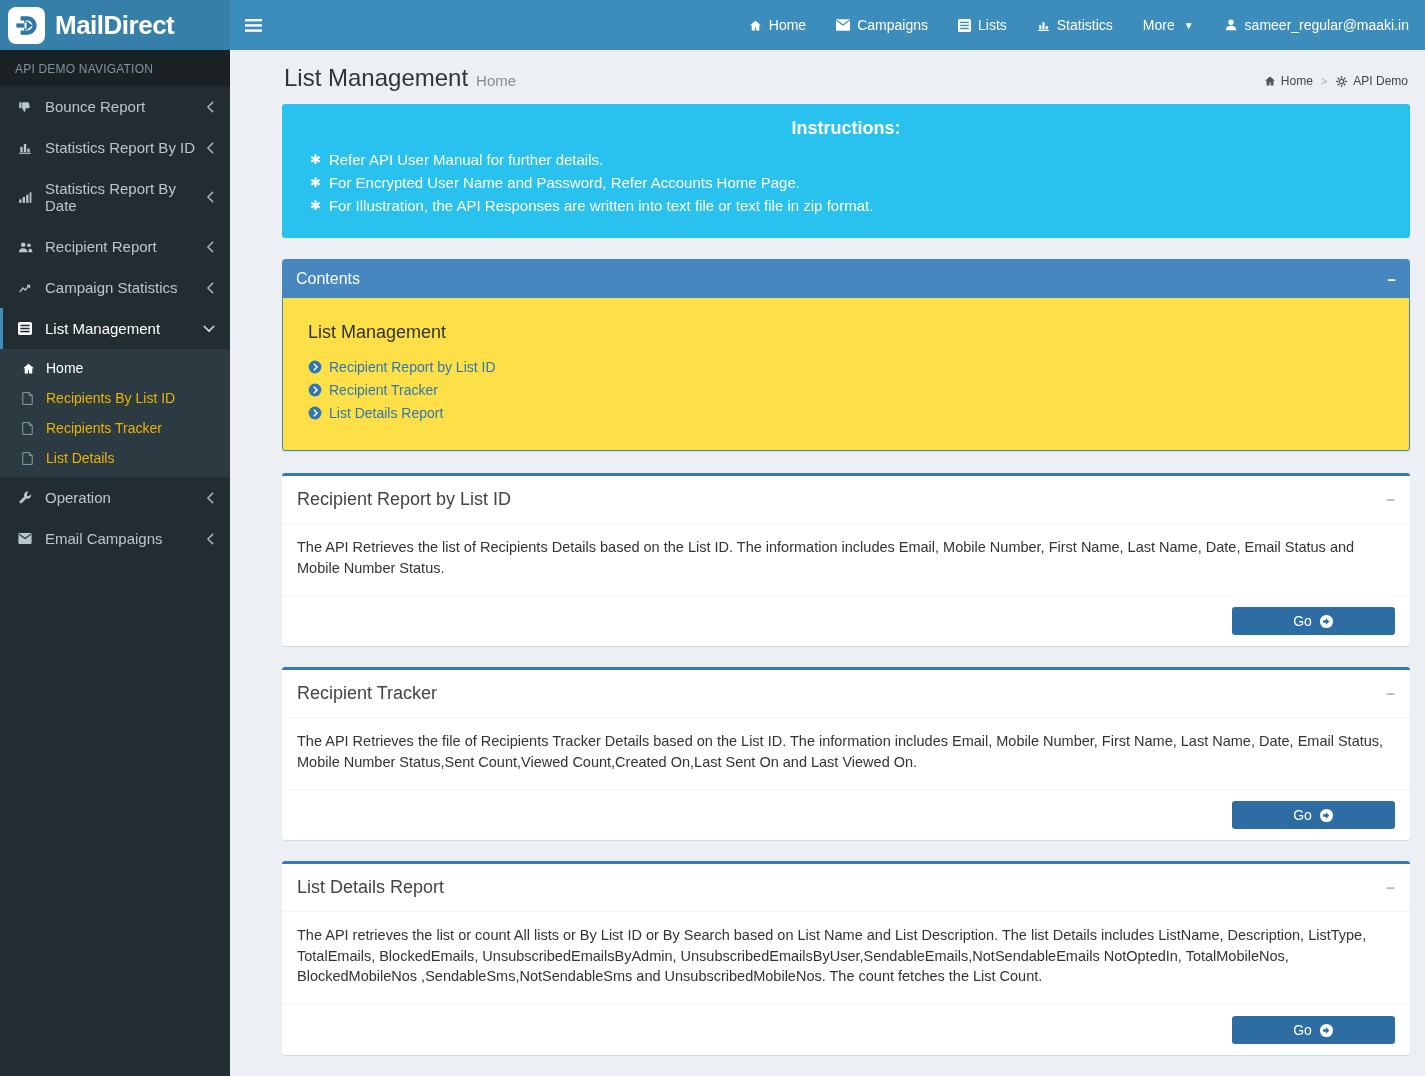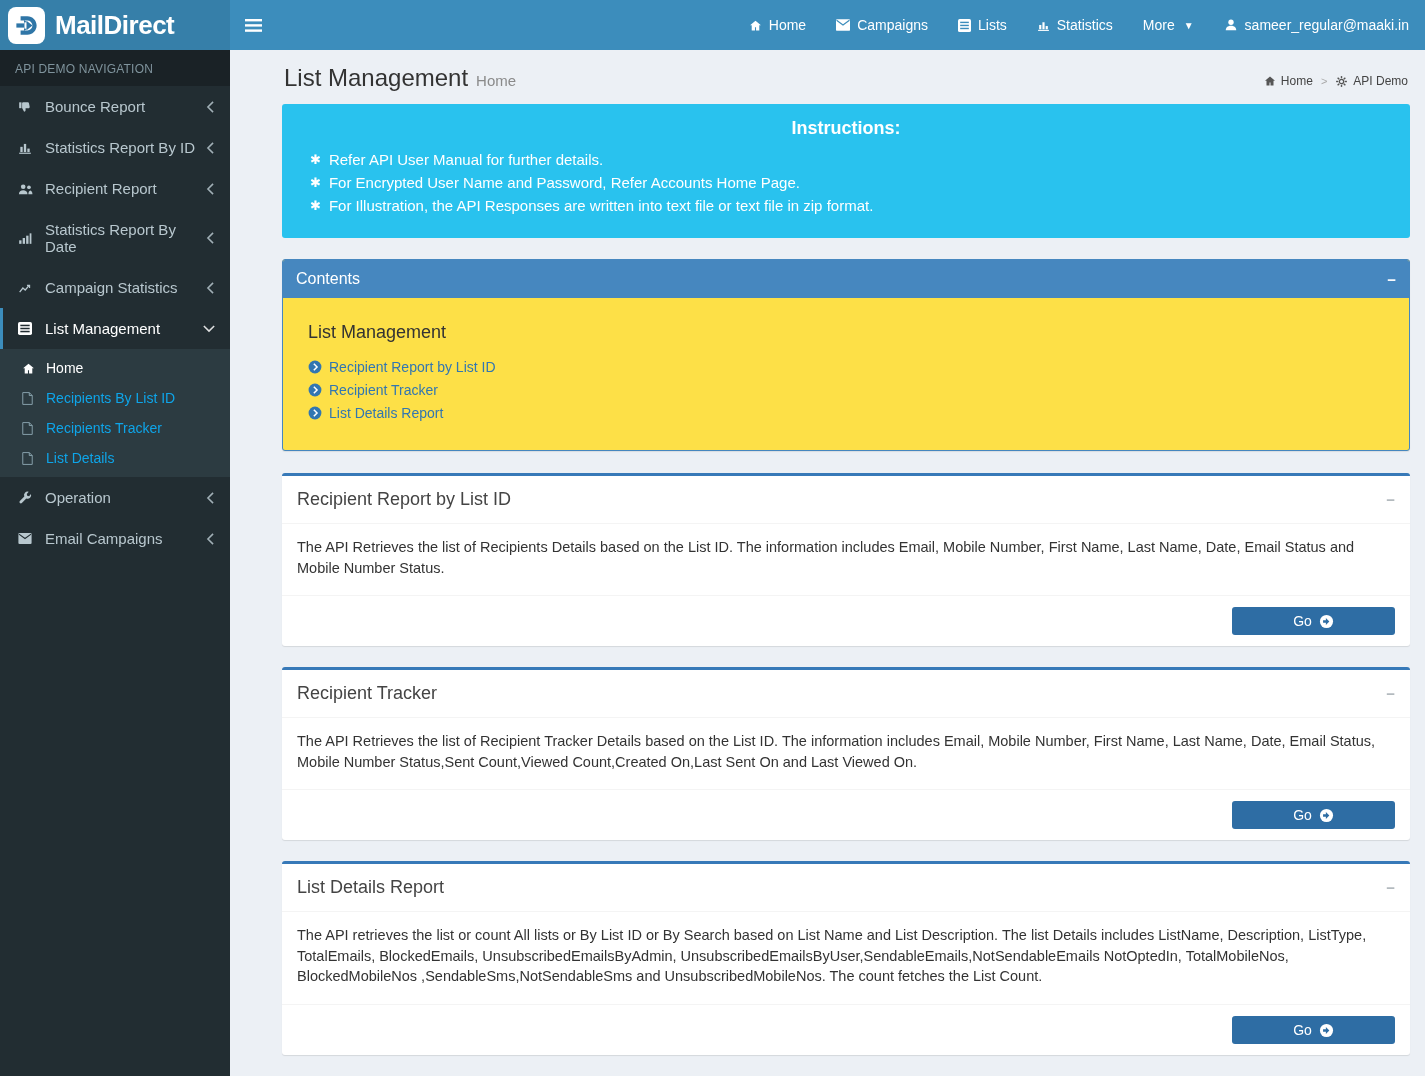--- a/index.html
+++ b/index.html
@@ -24,21 +24,21 @@
   .lower { flex:1; display:flex; min-height:0;gap:37px; }
 
   
   .sidebar { width:230px; background:#222d32; flex-shrink:0; }
   .sb-header { background:#1a2226; color:#7f939c; font-size:12px; padding:12px 15px 10px; letter-spacing:0.2px; }
   .sb-item { display:flex; align-items:center; padding:12px 15px; color:#b8c7ce; font-size:15px; cursor:pointer; border-left:3px solid transparent; }
   .sb-item .sb-icon { width:27px; flex-shrink:0; display:flex; }
   .sb-item .sb-chevron { margin-left:auto; display:flex; opacity:0.85; }
   .sb-item.active { border-left-color:#3c8dbc; color:#fff; }
   .sb-submenu { background:#2c3b41; padding:4px 0; }
-  .sb-subitem { display:flex; align-items:center; padding:7px 15px 7px 22px; color:#0ea5e9; font-size:14px; cursor:pointer; }
+  .sb-subitem { display:flex; align-items:center; padding:7px 15px 7px 22px; color:#eab308; font-size:14px; cursor:pointer; }
   .sb-subitem .sb-icon { width:24px; flex-shrink:0; display:flex; }
   .sb-subitem.active { color:#fff; }
 
   
   .main { flex:1; display:flex; flex-direction:column; background:#ecf0f5; min-width:0; }
   .content-wrapper { flex:1; padding:0 15px; }
   .content-header { display:flex; align-items:flex-start; justify-content:space-between; padding:14px 2px 12px; }
   .page-title { font-size:24px; font-weight:500; color:#333; }
   .page-subtitle { font-size:15px; color:#8a8a8a; font-weight:normal; margin-left:8px; }
   .breadcrumb { display:flex; align-items:center; gap:8px; font-size:12px; color:#444; margin-top:10px; }
@@ -170,45 +170,45 @@
         <span>Statistics Report By ID</span>
         <span class="sb-chevron">
             <svg width="9" height="12" viewBox="0 0 10 14" fill="none" stroke="#b8c7ce" stroke-width="1.8">
               <path d="M8 1 2 7l6 6"></path>
             </svg>
           </span>
       </div>
 
       <div class="sb-item">
         <span class="sb-icon">
+            <svg width="14" height="14" viewBox="0 0 24 24" fill="#b8c7ce">
+              <rect x="2" y="16" width="4" height="6"></rect>
+              <rect x="8" y="12" width="4" height="10"></rect>
+              <rect x="14" y="8" width="4" height="14"></rect>
+              <rect x="20" y="4" width="3" height="18"></rect>
+            </svg>
+          </span>
+        <span>Statistics Report By Date</span>
+        <span class="sb-chevron">
+            <svg width="9" height="12" viewBox="0 0 10 14" fill="none" stroke="#b8c7ce" stroke-width="1.8">
+              <path d="M8 1 2 7l6 6"></path>
+            </svg>
+          </span>
+      </div>
+
+      <div class="sb-item">
+        <span class="sb-icon">
             <svg width="15" height="14" viewBox="0 0 26 24" fill="#b8c7ce">
               <circle cx="9" cy="8" r="4"></circle>
               <path d="M1.5 21c0-4.5 3.4-7 7.5-7s7.5 2.5 7.5 7z"></path>
               <circle cx="19" cy="9" r="3.2"></circle>
               <path d="M18 21c0-3 1.2-5.2 3.5-6.2 2 .8 3.5 2.8 3.5 6.2z"></path>
             </svg>
           </span>
         <span>Recipient Report</span>
-        <span class="sb-chevron">
-            <svg width="9" height="12" viewBox="0 0 10 14" fill="none" stroke="#b8c7ce" stroke-width="1.8">
-              <path d="M8 1 2 7l6 6"></path>
-            </svg>
-          </span>
-      </div>
-
-      <div class="sb-item">
-        <span class="sb-icon">
-            <svg width="14" height="14" viewBox="0 0 24 24" fill="#b8c7ce">
-              <rect x="2" y="16" width="4" height="6"></rect>
-              <rect x="8" y="12" width="4" height="10"></rect>
-              <rect x="14" y="8" width="4" height="14"></rect>
-              <rect x="20" y="4" width="3" height="18"></rect>
-            </svg>
-          </span>
-        <span>Statistics Report By Date</span>
         <span class="sb-chevron">
             <svg width="9" height="12" viewBox="0 0 10 14" fill="none" stroke="#b8c7ce" stroke-width="1.8">
               <path d="M8 1 2 7l6 6"></path>
             </svg>
           </span>
       </div>
 
       <div class="sb-item">
         <span class="sb-icon">
             <svg width="15" height="14" viewBox="0 0 24 24" fill="none" stroke="#b8c7ce" stroke-width="2.2">
@@ -405,21 +405,21 @@
                 </svg>
             </button>
           </div>
         </div>
 
         <div class="card">
           <div class="card-header">
             <span class="card-title">Recipient Tracker</span>
             <span class="collapse-btn">−</span>
           </div>
-          <div class="card-body">The API Retrieves the list of Recipient Tracker Details based on the List ID. The information includes Email, Mobile Number, First Name, Last Name, Date, Email Status, Mobile Number Status,Sent Count,Viewed Count,Created On,Last Sent On and Last Viewed On.</div>
+          <div class="card-body">The API Retrieves the file of Recipients Tracker Details based on the List ID. The information includes Email, Mobile Number, First Name, Last Name, Date, Email Status, Mobile Number Status,Sent Count,Viewed Count,Created On,Last Sent On and Last Viewed On.</div>
           <div class="card-footer">
             <button class="go-btn">
               <span>Go</span>
               <svg width="15" height="15" viewBox="0 0 24 24">
                   <circle cx="12" cy="12" r="10.5" fill="#fff"></circle>
                   <path d="M11 6.5 16.5 12 11 17.5v-3.4H6.5v-4.2H11z" fill="#2e6da4"></path>
                 </svg>
             </button>
           </div>
         </div>

